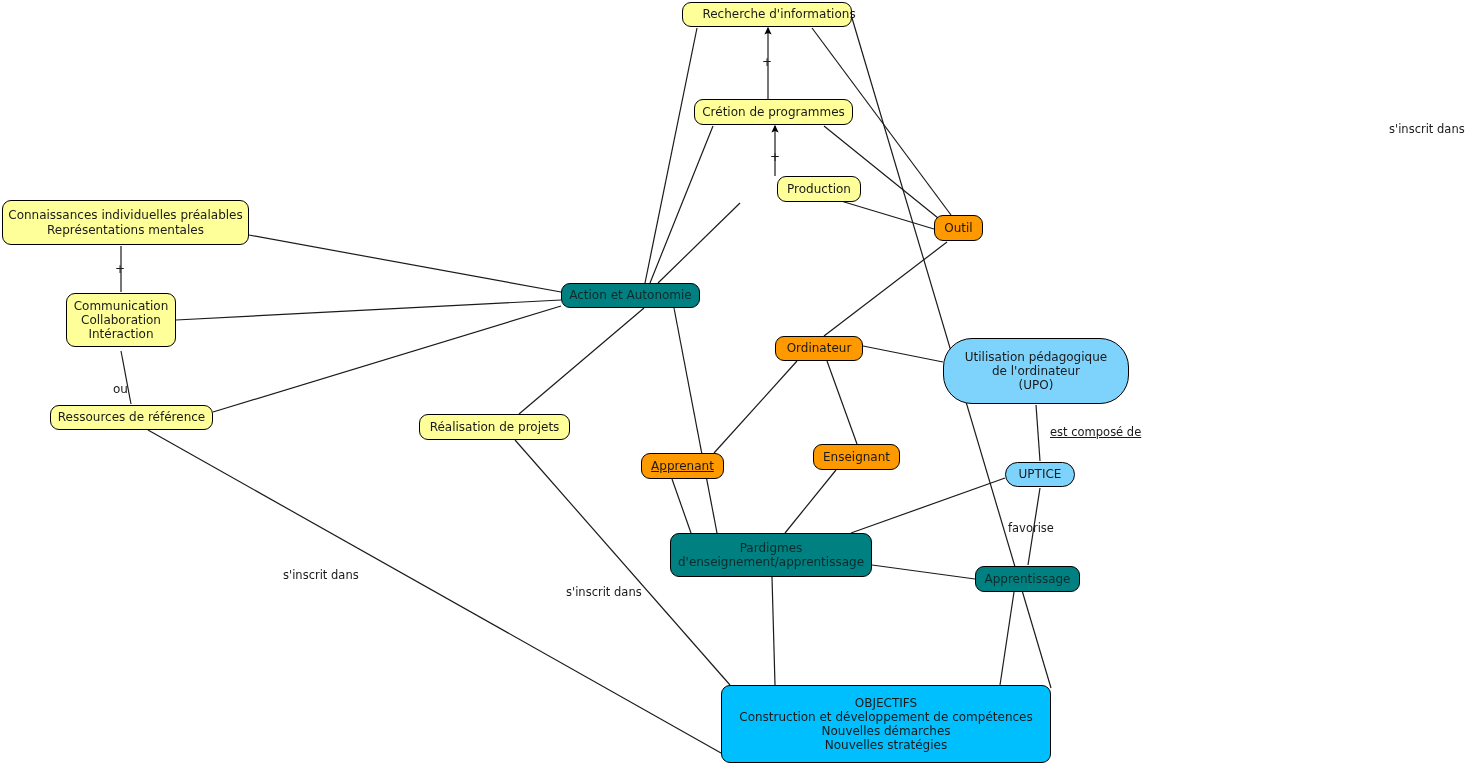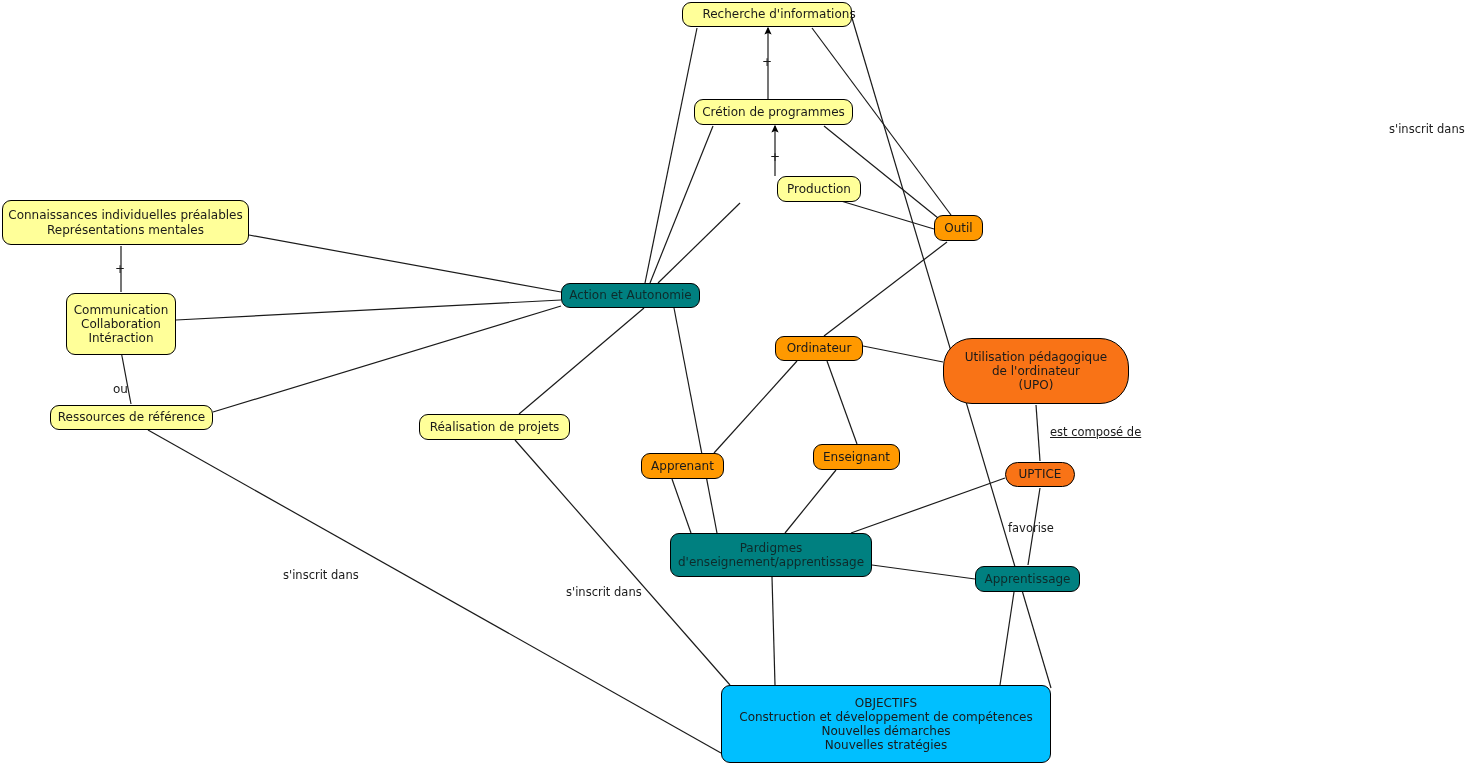--- a/index.html
+++ b/index.html
@@ -38,21 +38,21 @@
     justify-content: center;
     text-align: center;
     line-height: 1.18;
     color: #1a1a1a;
     white-space: pre;
     z-index: 5;
   }
   .node.yellow { background: #ffff99; }
   .node.orange { background: #ff9900; }
   .node.teal   { background: #008080; }
-  .node.cyan   { background: #f97316; border-radius: 29px; }
+  .node.cyan   { background: #7dd3fc; border-radius: 29px; }
   .node.blue   { background: #00bfff; }
 
   .edge-label {
     position: absolute;
     font-size: 11.5px;
     color: #1a1a1a;
     white-space: nowrap;
     background: transparent;
     z-index: 6;
   }
@@ -106,31 +106,31 @@
         <line x1="852" y1="18" x2="1051" y2="688" stroke="#1a1a1a" stroke-width="1.2"></line>
       </g>
   </svg>
   <div id="nodes-group">
       <div class="node yellow" style="left: 682px; top: 2px; width: 170px; height: 25px; font-size: 12px; padding-left: 24px;">Recherche d'informations</div>
       <div class="node yellow" style="left: 694px; top: 99px; width: 159px; height: 26px; font-size: 12px;">Crétion de programmes</div>
       <div class="node yellow" style="left: 737px; top: 176px; width: 84px; height: 26px; font-size: 12px; margin-left: 40px;">Production</div>
       <div class="node orange" style="left: 934px; top: 215px; width: 49px; height: 26px; font-size: 12px;">Outil</div>
       <div class="node yellow" style="left: 2px; top: 200px; width: 247px; height: 45px; font-size: 12px;">Connaissances individuelles préalables
 Représentations mentales</div>
-      <div class="node yellow" style="left: 66px; top: 293px; width: 110px; height: 62px; font-size: 12px;">Communication
+      <div class="node yellow" style="left: 66px; top: 293px; width: 110px; height: 54px; font-size: 12px;">Communication
 Collaboration
 Intéraction</div>
       <div class="node yellow" style="left: 50px; top: 405px; width: 163px; height: 25px; font-size: 12px;">Ressources de référence</div>
       <div class="node teal" style="left: 561px; top: 283px; width: 139px; height: 25px; font-size: 12px; color: rgb(13, 43, 43);">Action et Autonomie</div>
       <div class="node yellow" style="left: 419px; top: 414px; width: 151px; height: 26px; font-size: 12px;">Réalisation de projets</div>
       <div class="node orange" style="left: 775px; top: 336px; width: 88px; height: 25px; font-size: 12px;">Ordinateur</div>
       <div class="node cyan" style="left: 943px; top: 338px; width: 186px; height: 66px; font-size: 12px;">Utilisation pédagogique
 de l'ordinateur
 (UPO)</div>
-      <div class="node orange" style="left: 641px; top: 453px; width: 83px; height: 26px; font-size: 12px;">Apprenant</div>
+      <div class="node orange" style="left: 641px; top: 453px; width: 83px; height: 26px; font-size: 12px; text-decoration: underline;">Apprenant</div>
       <div class="node orange" style="left: 813px; top: 444px; width: 87px; height: 26px; font-size: 12px;">Enseignant</div>
       <div class="node cyan" style="left: 1005px; top: 462px; width: 70px; height: 25px; font-size: 12px;">UPTICE</div>
       <div class="node teal" style="left: 670px; top: 533px; width: 202px; height: 44px; font-size: 12px; color: rgb(13, 43, 43);">Pardigmes
 d'enseignement/apprentissage</div>
       <div class="node teal" style="left: 975px; top: 566px; width: 105px; height: 26px; font-size: 12px; color: rgb(13, 43, 43);">Apprentissage</div>
       <div class="node blue" style="left: 721px; top: 685px; width: 330px; height: 78px; font-size: 12px;">OBJECTIFS
 Construction et développement de compétences
 Nouvelles démarches
 Nouvelles stratégies</div>
     </div>

